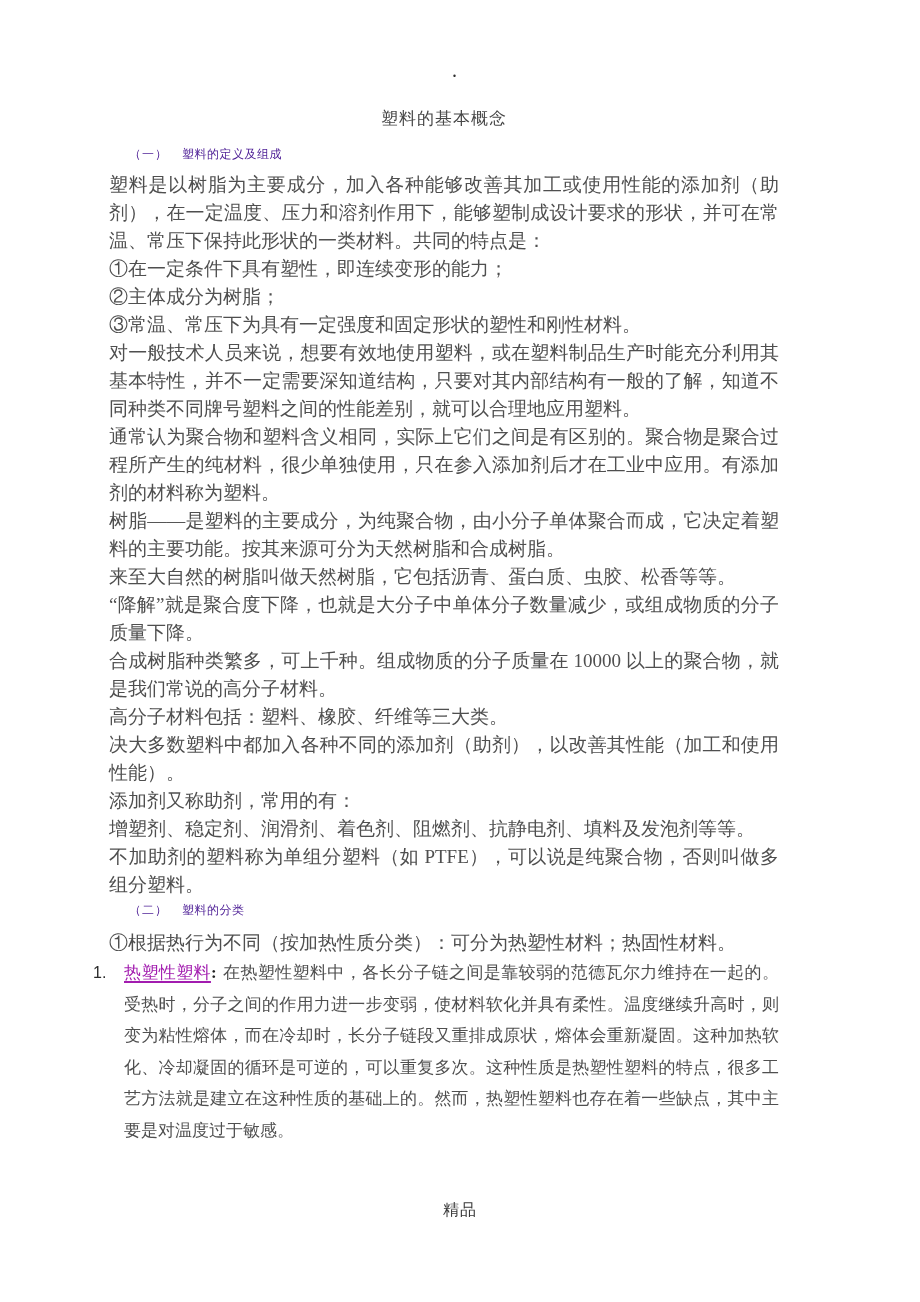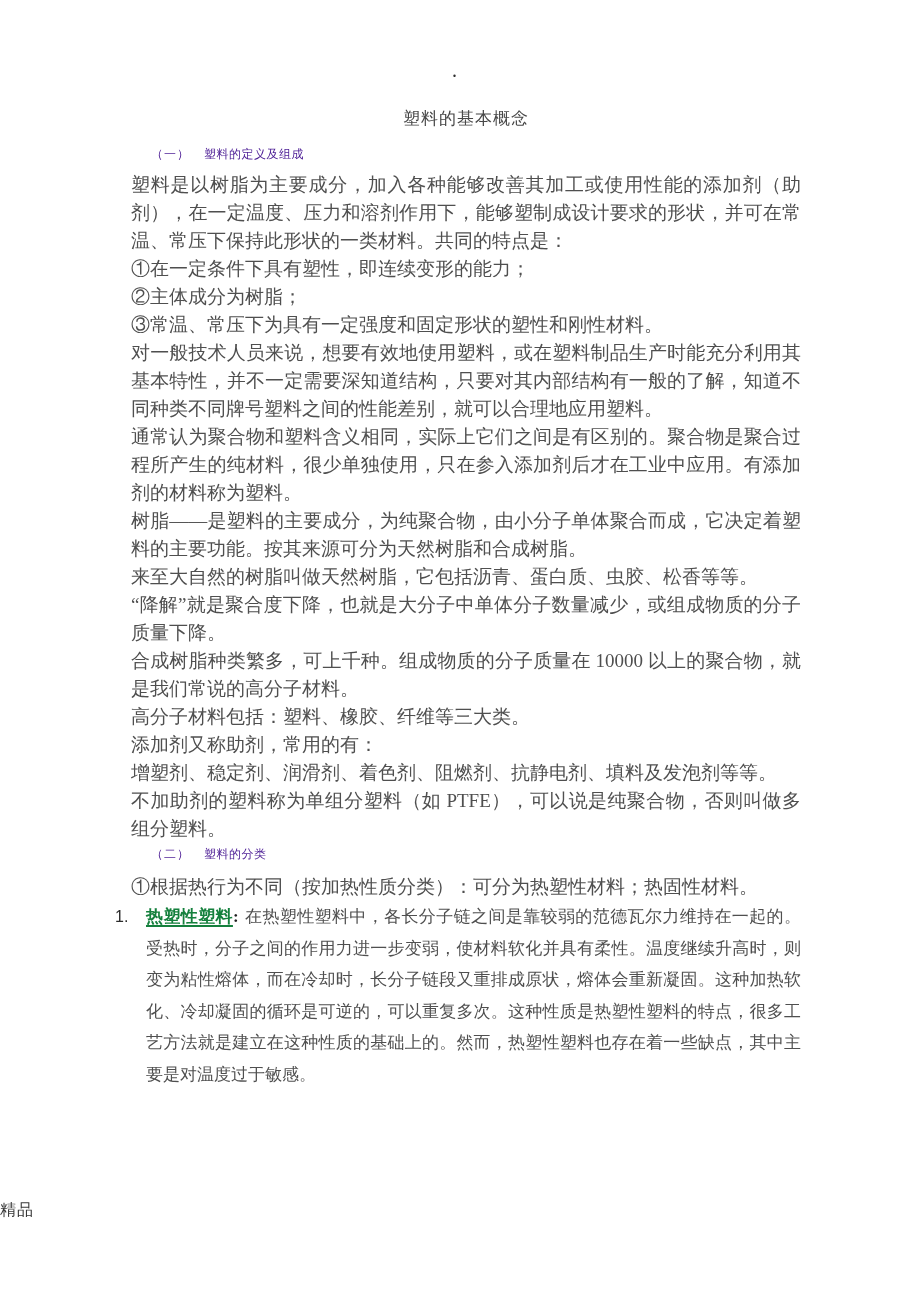--- a/index.html
+++ b/index.html
@@ -15,21 +15,21 @@
     background: #ffffff;
   }
   .stray-dot {
     position: absolute;
     left: 452px; top: 60px;
     font-size: 20px; line-height: 20px;
     color: #2f2f2f;
   }
   .content {
     position: absolute;
-    left: 131px; top: 0;
+    left: 109px; top: 0;
     width: 670px;
   }
   .doc-title {
     margin: 108px 0 0 0;
     text-align: center;
     font-size: 17px;
     line-height: 22px;
     color: #474747;
     letter-spacing: 1px;
   }
@@ -72,36 +72,36 @@
   }
   .list-num {
     position: absolute;
     left: -16px; top: 0;
     width: 26px;
     color: #2b2b2b;
     font-family: "Liberation Sans", "DejaVu Sans", sans-serif;
     font-size: 16px;
   }
   .list-term {
-    font-weight: bold;
-    color: #15803d;
+    font-weight: normal;
+    color: #a21caf;
     text-decoration: underline;
     text-underline-offset: 3px;
     text-decoration-thickness: 1.5px;
   }
   .list-sep {
     font-weight: bold;
     color: #1f1f1f;
     margin-right: 6px;
   }
   .footer {
     position: absolute;
     left: 0; top: 1200px;
     width: 920px;
-    text-align: left;
+    text-align: center;
     font-size: 16px;
     line-height: 20px;
     color: #383838;
     letter-spacing: 1px;
   }
 </style>
 </head>
 <body>
 
 <div class="page">
@@ -121,20 +121,21 @@
         <p>①在一定条件下具有塑性，即连续变形的能力；</p>
         <p>②主体成分为树脂；</p>
         <p>③常温、常压下为具有一定强度和固定形状的塑性和刚性材料。</p>
         <p>对一般技术人员来说，想要有效地使用塑料，或在塑料制品生产时能充分利用其基本特性，并不一定需要深知道结构，只要对其内部结构有一般的了解，知道不同种类不同牌号塑料之间的性能差别，就可以合理地应用塑料。</p>
         <p>通常认为聚合物和塑料含义相同，实际上它们之间是有区别的。聚合物是聚合过程所产生的纯材料，很少单独使用，只在参入添加剂后才在工业中应用。有添加剂的材料称为塑料。</p>
         <p>树脂——是塑料的主要成分，为纯聚合物，由小分子单体聚合而成，它决定着塑料的主要功能。按其来源可分为天然树脂和合成树脂。</p>
         <p>来至大自然的树脂叫做天然树脂，它包括沥青、蛋白质、虫胶、松香等等。</p>
         <p>“降解”就是聚合度下降，也就是大分子中单体分子数量减少，或组成物质的分子质量下降。</p>
         <p>合成树脂种类繁多，可上千种。组成物质的分子质量在 10000 以上的聚合物，就是我们常说的高分子材料。</p>
         <p>高分子材料包括：塑料、橡胶、纤维等三大类。</p>
+        <p>决大多数塑料中都加入各种不同的添加剂（助剂），以改善其性能（加工和使用性能）。</p>
         <p>添加剂又称助剂，常用的有：</p>
         <p>增塑剂、稳定剂、润滑剂、着色剂、阻燃剂、抗静电剂、填料及发泡剂等等。</p>
         <p>不加助剂的塑料称为单组分塑料（如 PTFE），可以说是纯聚合物，否则叫做多组分塑料。</p>
       </div>
 
     <div class="section-heading second">
       <span class="heading-num">（二）</span><span class="heading-text">塑料的分类</span>
     </div>
 
     <div class="paragraphs" id="sec2-paras">

